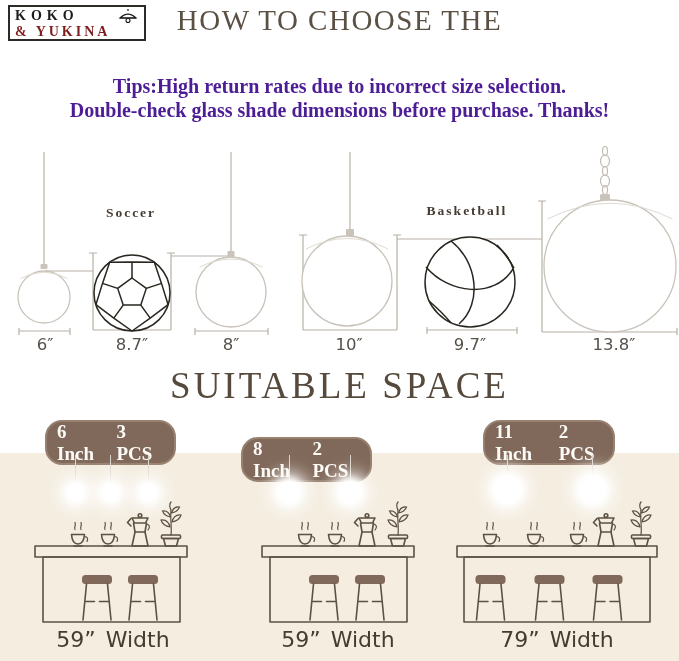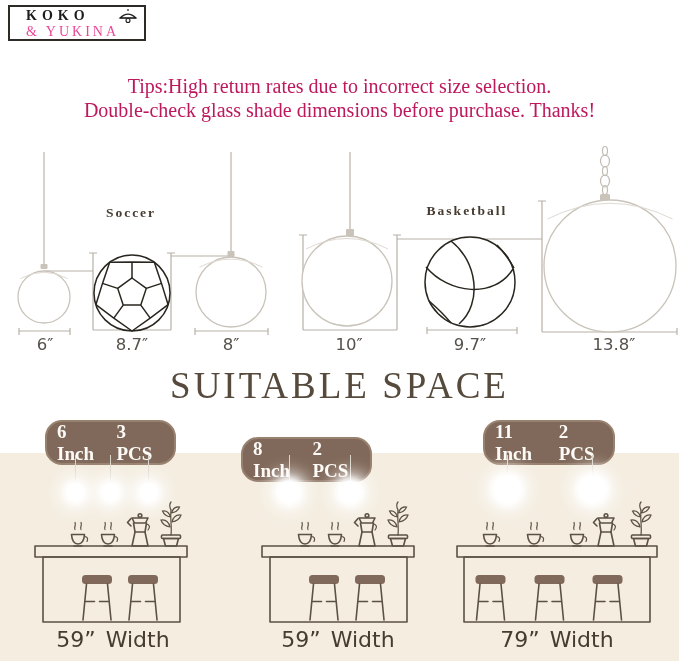--- a/index.html
+++ b/index.html
@@ -1,28 +1,28 @@
 <!DOCTYPE html>
 <html><head>
 <meta charset="utf-8">
 <style>
   html,body{margin:0;padding:0;background:#fff;}
   .stage{position:relative;width:679px;height:661px;background:#ffffff;overflow:hidden;
          font-family:"Liberation Serif",serif;}
   
   .logo{position:absolute;left:8px;top:5px;width:138px;height:36px;border:2px solid #2e2b27;
-        box-sizing:border-box;background:#fff;padding:1px 4px 0 16px;}
+        box-sizing:border-box;background:#fff;padding:1px 4px 0 5px;}
   .logo-row{display:flex;align-items:center;justify-content:space-between;height:16px;}
   .logo-t1{font-size:14px;letter-spacing:5px;color:#1c1c1c;font-weight:600;white-space:nowrap;}
-  .logo-t2{font-size:14px;letter-spacing:3px;color:#ec4899;font-weight:400;white-space:nowrap;margin-top:-1px;text-align:right;}
+  .logo-t2{font-size:14px;letter-spacing:3px;color:#7f1d1d;font-weight:700;white-space:nowrap;margin-top:-1px;text-align:right;}
   .title{position:absolute;left:0;top:4px;width:100%;text-align:center;color:#5a5044;
          font-size:29px;letter-spacing:1.5px;line-height:33px;font-weight:500;}
   .title .t2{font-size:28px;}
-  .tips{position:absolute;left:0;top:74px;width:100%;text-align:center;color:#be185d;
-        font-weight:normal;font-size:20px;line-height:24px;}
+  .tips{position:absolute;left:0;top:74px;width:100%;text-align:center;color:#4c1d95;
+        font-weight:bold;font-size:20px;line-height:24px;}
   
   .chart-svg{position:absolute;left:0;top:145px;}
   .mline{stroke:#B7B0A6;stroke-width:1.2;fill:none;}
   .rod{stroke:#CCC7BE;stroke-width:1.6;fill:none;}
   .ball{fill:#ffffff;stroke:#C9C3BA;stroke-width:1.3;}
   .seam{stroke:#DFDAD2;stroke-width:1;fill:none;}
   .collar{fill:#C9C3BA;stroke:none;}
   .chain{stroke:#C2BCB3;stroke-width:1.2;fill:none;}
   .sport{stroke:#29261f;stroke-width:1.5;fill:#ffffff;}
   .sportline{stroke:#29261f;stroke-width:1.5;fill:none;}
@@ -60,20 +60,21 @@
           <circle cx="12" cy="12.5" r="2" fill="none" stroke="#1c1c1c" stroke-width="1.1"></circle>
         </svg>
       </span>
     </div>
     <div class="logo-row">
       <span class="logo-t2">&amp; YUKINA</span>
     </div>
   </div>
 
   <div class="title">
+    <div>HOW TO CHOOSE THE</div>
   </div>
 
   <div class="tips">
     <div>Tips:High return rates due to incorrect size selection.</div>
     <div>Double-check glass shade dimensions before purchase. Thanks!</div>
   </div>
 
   <svg class="chart-svg" width="679" height="212" viewBox="0 145 679 212">
 
     <g>

